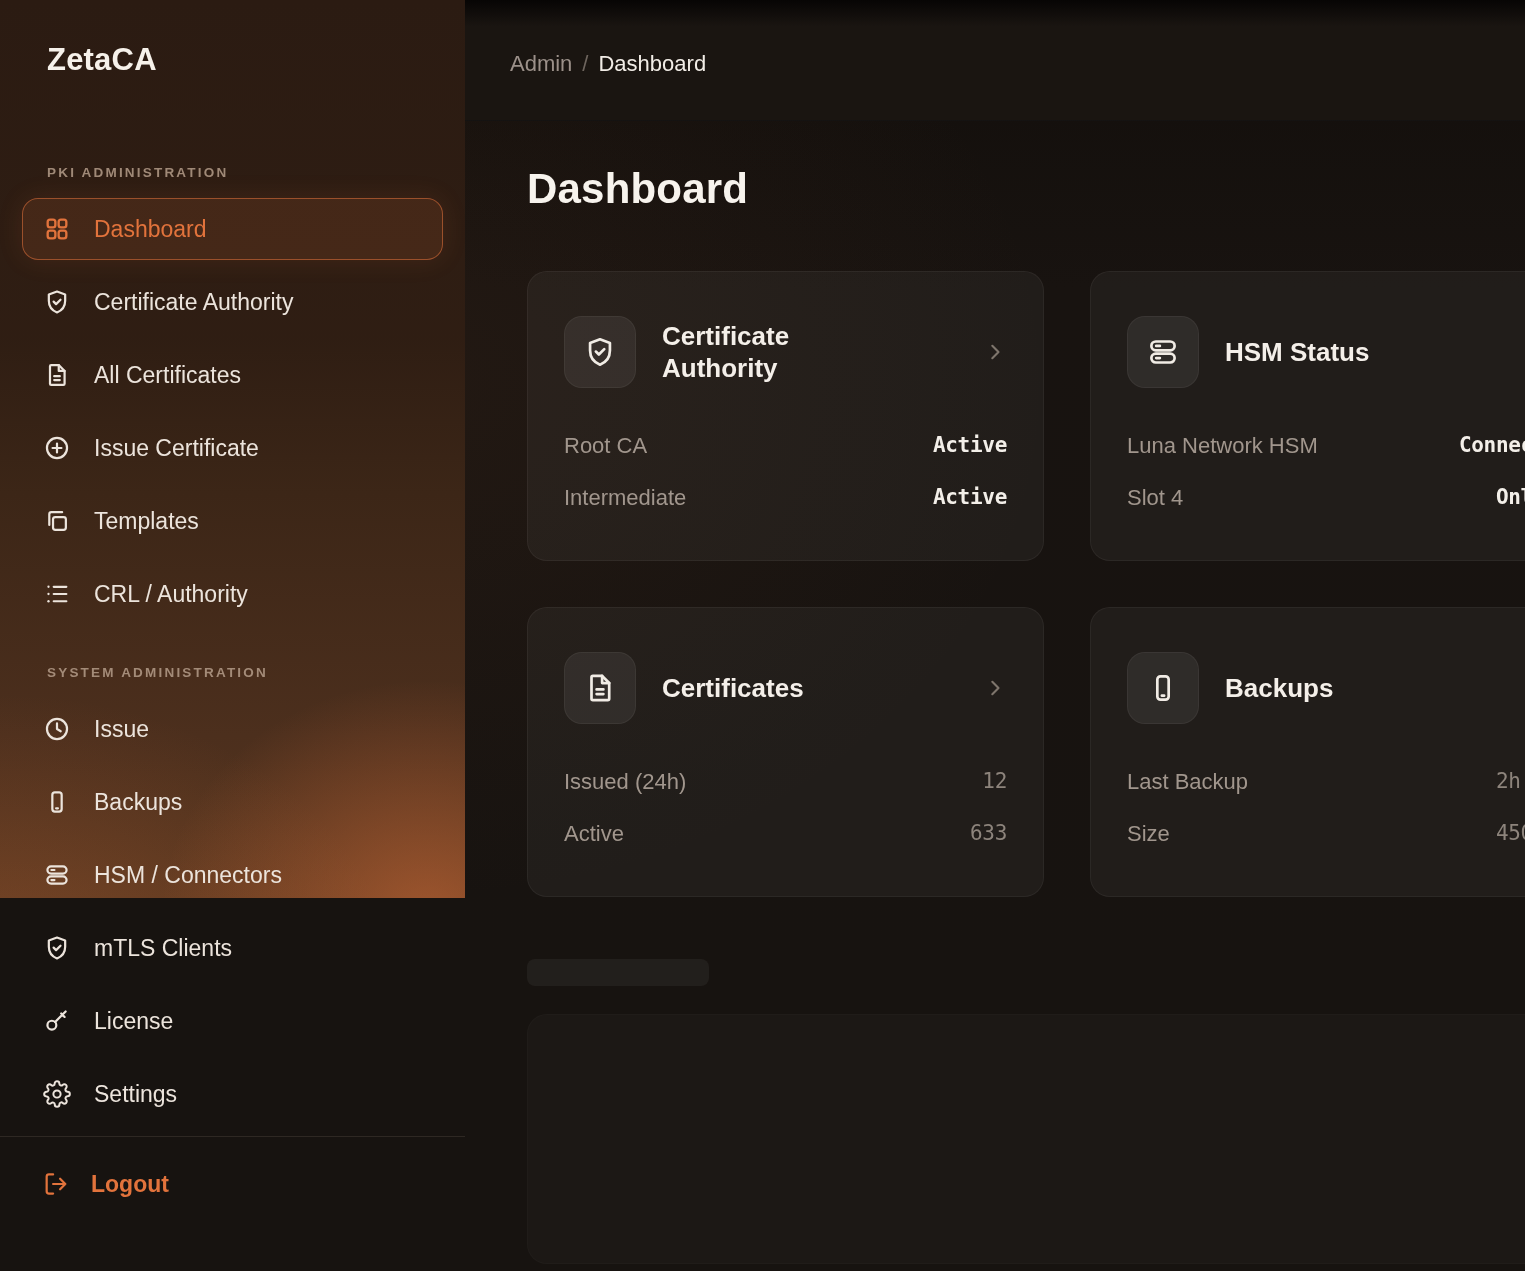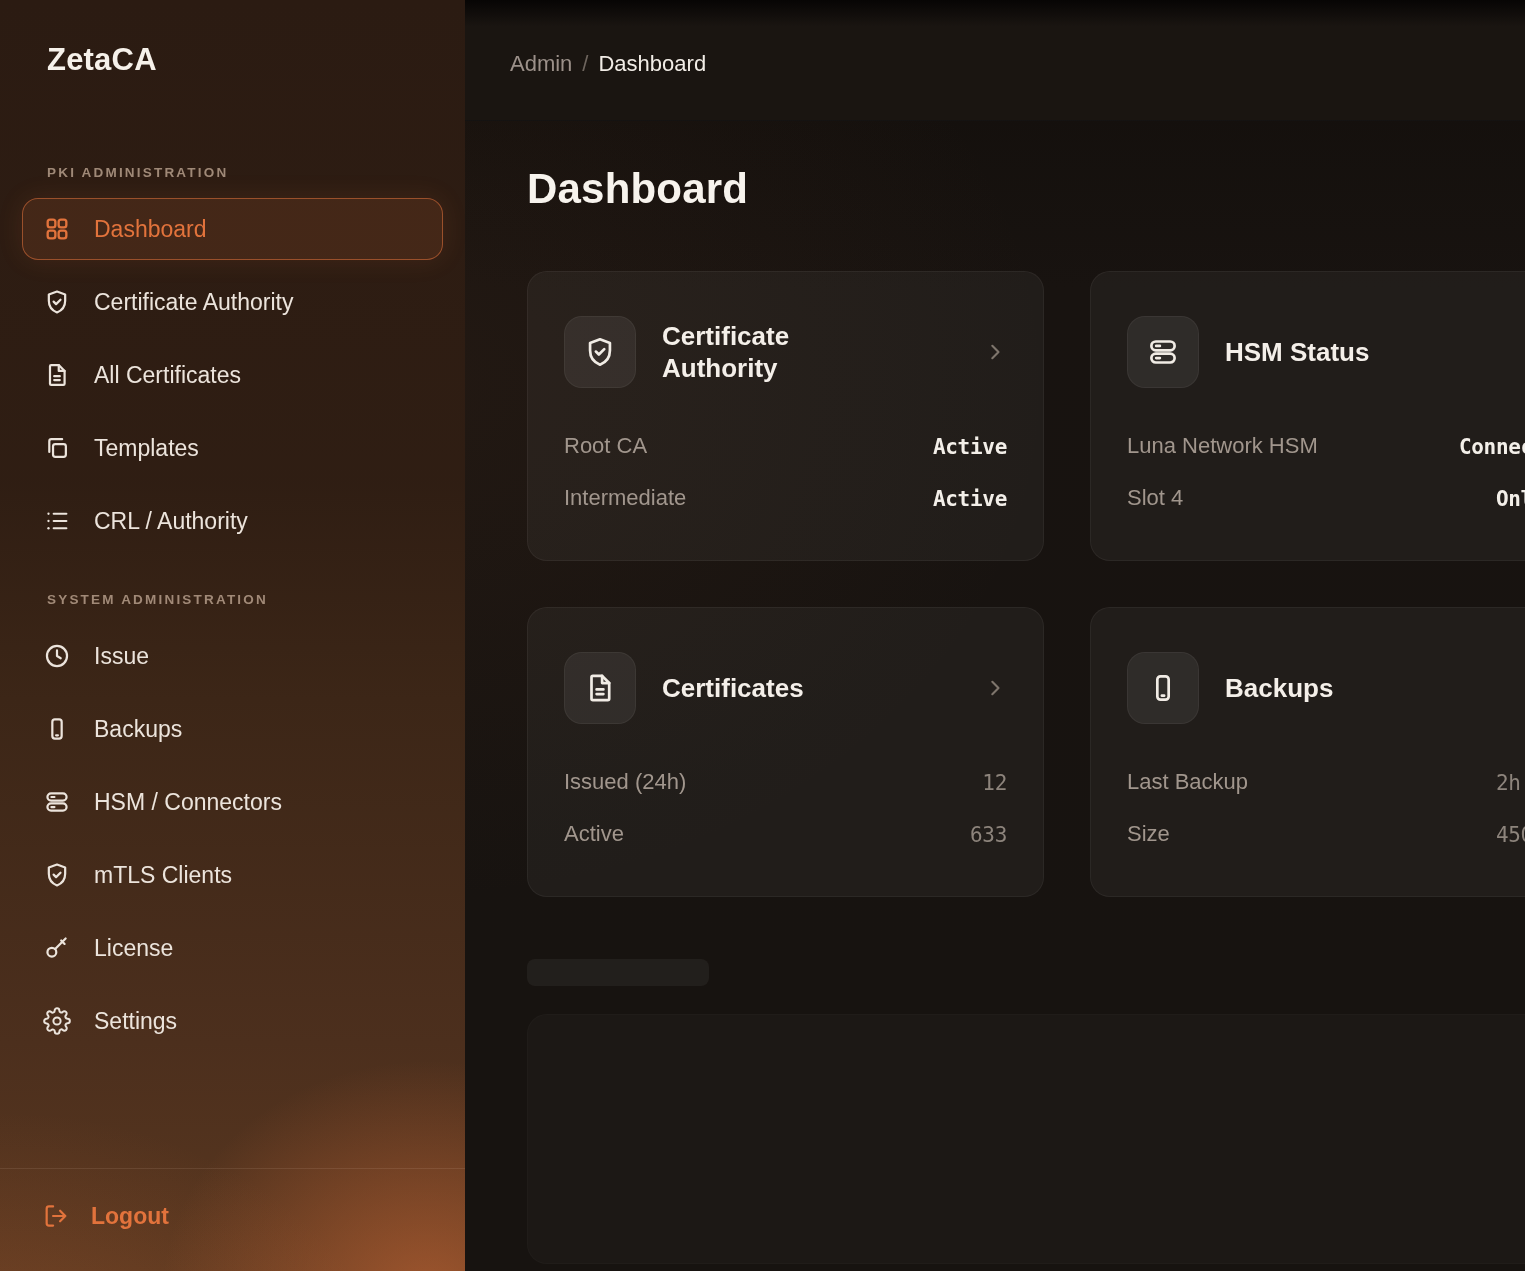--- a/index.html
+++ b/index.html
@@ -14,21 +14,21 @@
     width:1525px;height:1271px;overflow:hidden;
     background:var(--bg);
     font-family:"Liberation Sans",sans-serif;
     color:var(--text-bright);
     position:relative;
   }
   svg{display:block;}
 
   
   .sidebar{
-    position:absolute;left:0;top:0;width:465px;height:1271px;
+    position:absolute;left:0;top:0;width:465px;height:898px;
     background:
       radial-gradient(430px 380px at 92% 102%, rgba(226,115,60,0.50), rgba(226,115,60,0) 62%),
       radial-gradient(620px 480px at 0% 112%, rgba(198,104,56,0.30), rgba(198,104,56,0) 65%),
       linear-gradient(180deg,#2b1b12 0%,#33201485 38%,#3c2617 55%,#4c2f1d 82%,#59371f 100%),
       #2b1b12;
     display:flex;flex-direction:column;
   }
   .logo{
     font-size:31px;font-weight:800;letter-spacing:0.2px;
     color:#f6f1ea;padding:42px 0 0 47px;
@@ -113,21 +113,21 @@
     color:#f1ece5;
   }
   .card-iconbox svg{width:34px;height:34px;}
   .card-title{
     font-size:26px;font-weight:700;line-height:1.25;color:#f4efe9;
     max-width:210px;
   }
   .card-chevron{margin-left:auto;width:24px;height:24px;color:#7e756c;flex:0 0 24px;}
   .card-rows{margin-top:32px;}
   .stat-row{
-    display:flex;align-items:flex-end;justify-content:space-between;
+    display:flex;align-items:flex-start;justify-content:space-between;
     padding:13px 0;
   }
   .stat-label{font-size:22px;color:var(--text-muted);}
   .stat-value{
     font-family:"DejaVu Sans Mono",monospace;
     font-size:21px;letter-spacing:-0.3px;white-space:nowrap;
   }
   .stat-value.bright{color:#f3efe9;font-weight:700;}
   .stat-value.muted{color:#8d847c;}
 
@@ -229,20 +229,28 @@
           </span>
         <span class="nav-label">Certificate Authority</span>
       </div>
       <div class="nav-item">
         <span class="nav-icon">
             <svg viewBox="0 0 24 24">
               <use href="#i-doc"></use>
             </svg>
           </span>
         <span class="nav-label">All Certificates</span>
+      </div>
+      <div class="nav-item">
+        <span class="nav-icon">
+            <svg viewBox="0 0 24 24">
+              <use href="#i-plus-circle"></use>
+            </svg>
+          </span>
+        <span class="nav-label">Issue Certificate</span>
       </div>
       <div class="nav-item">
         <span class="nav-icon">
             <svg viewBox="0 0 24 24">
               <use href="#i-copy"></use>
             </svg>
           </span>
         <span class="nav-label">Templates</span>
       </div>
       <div class="nav-item">

